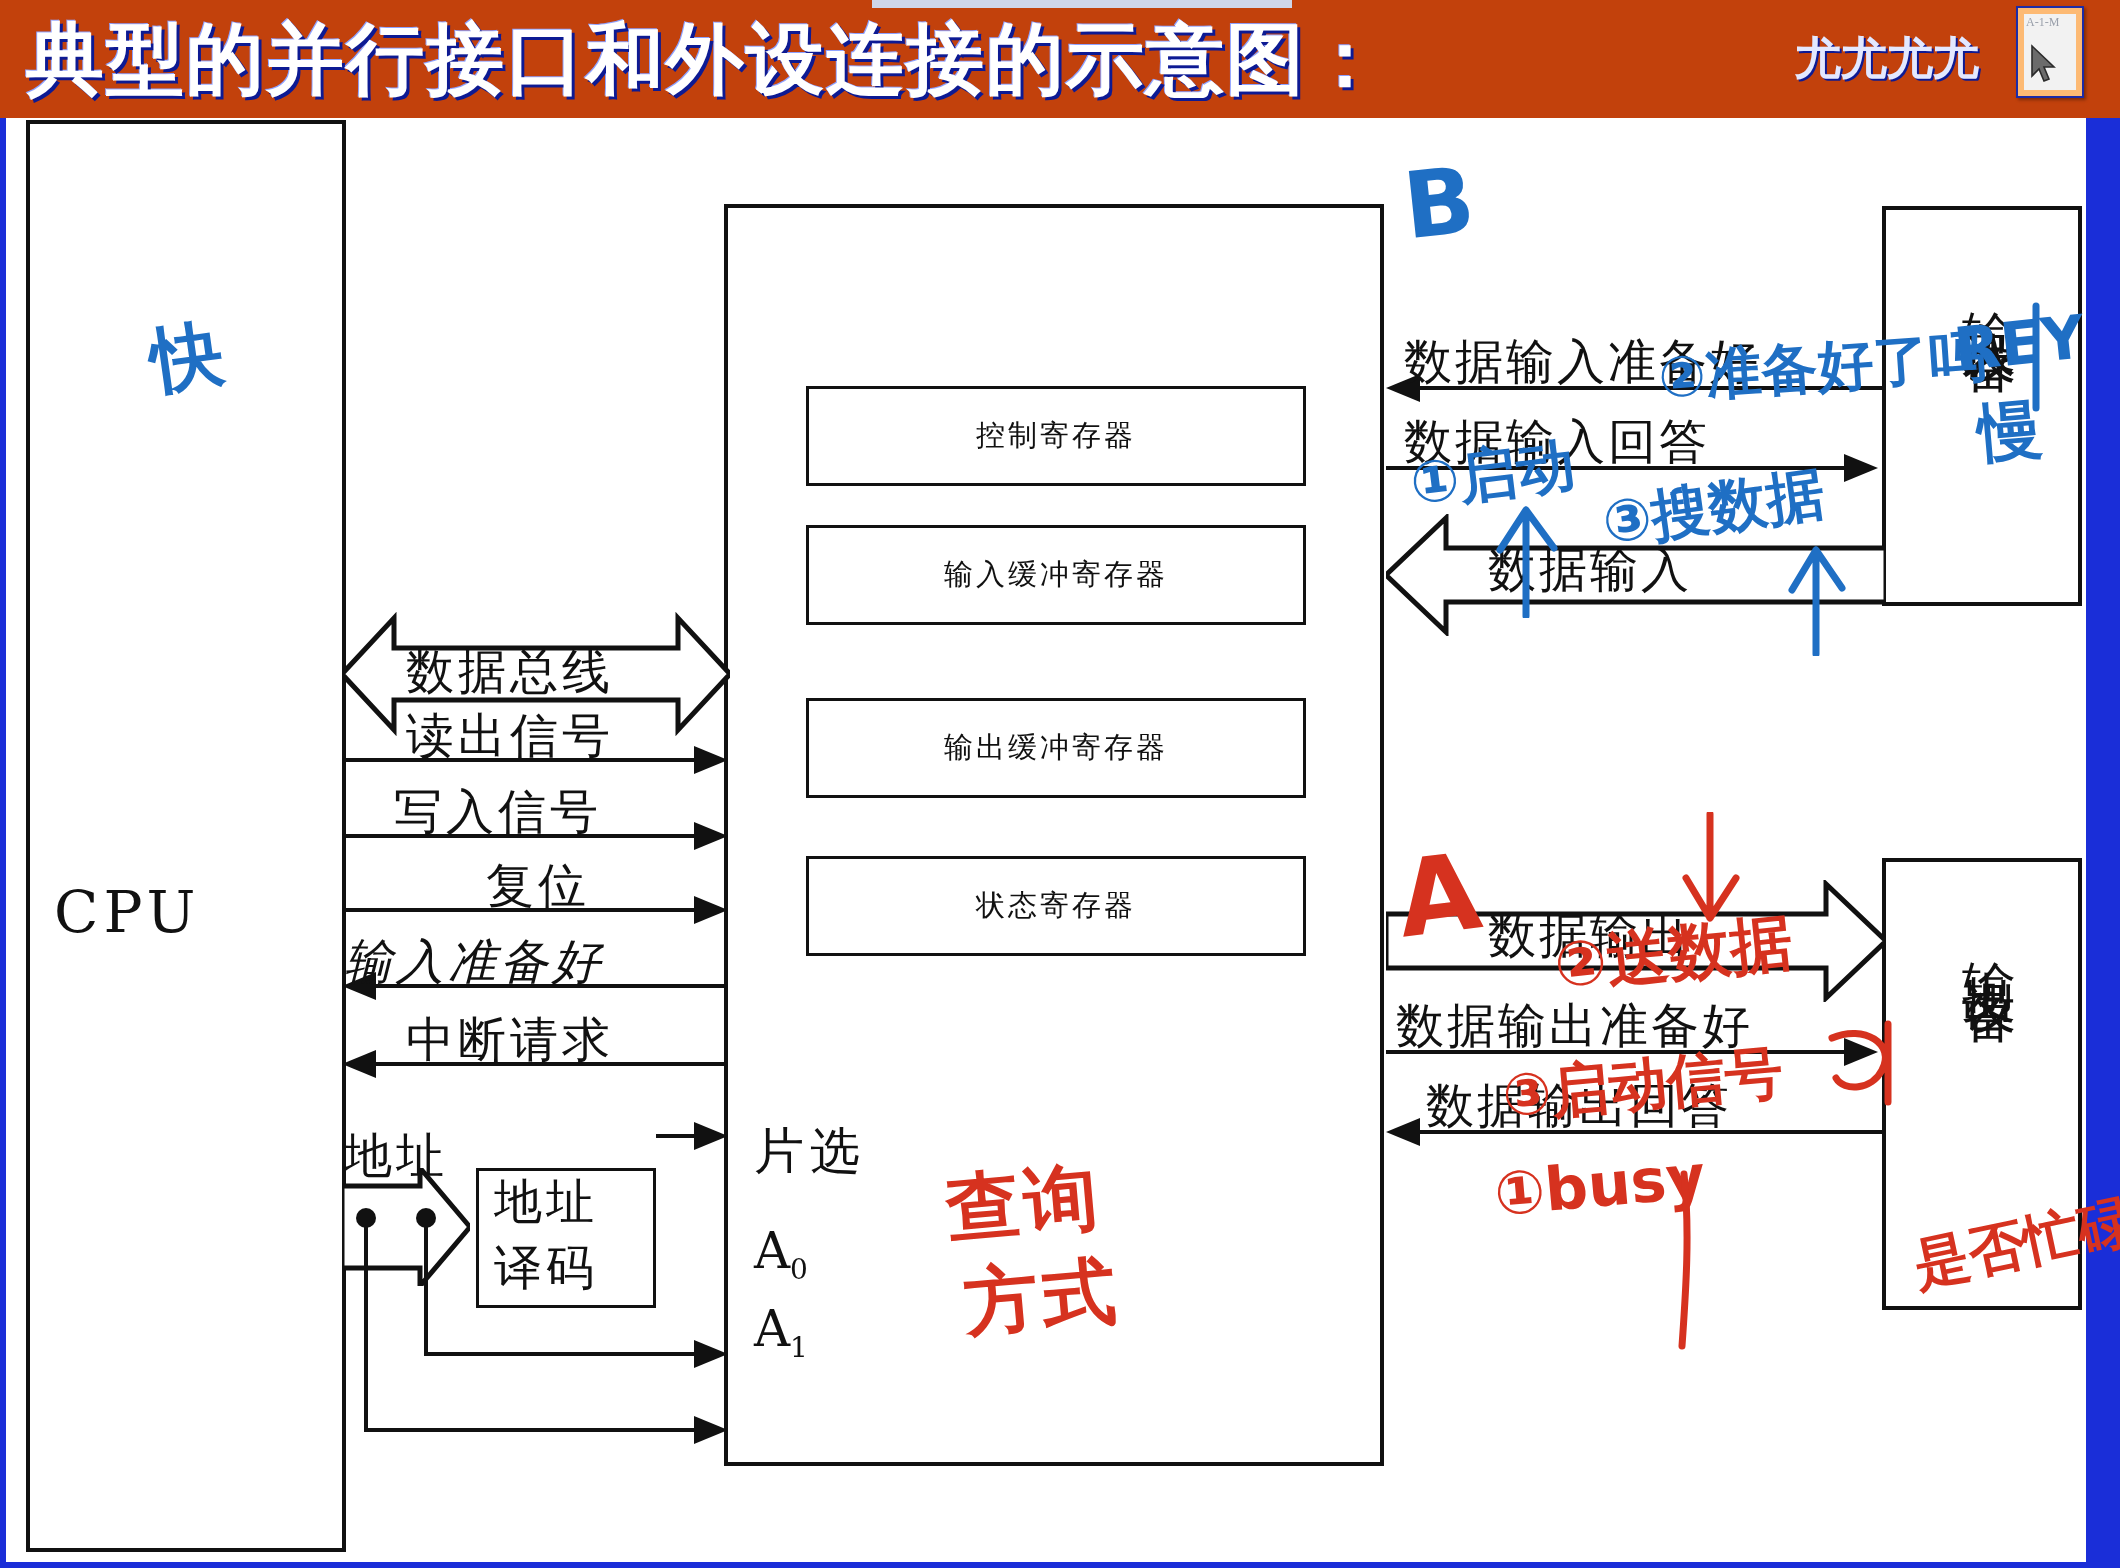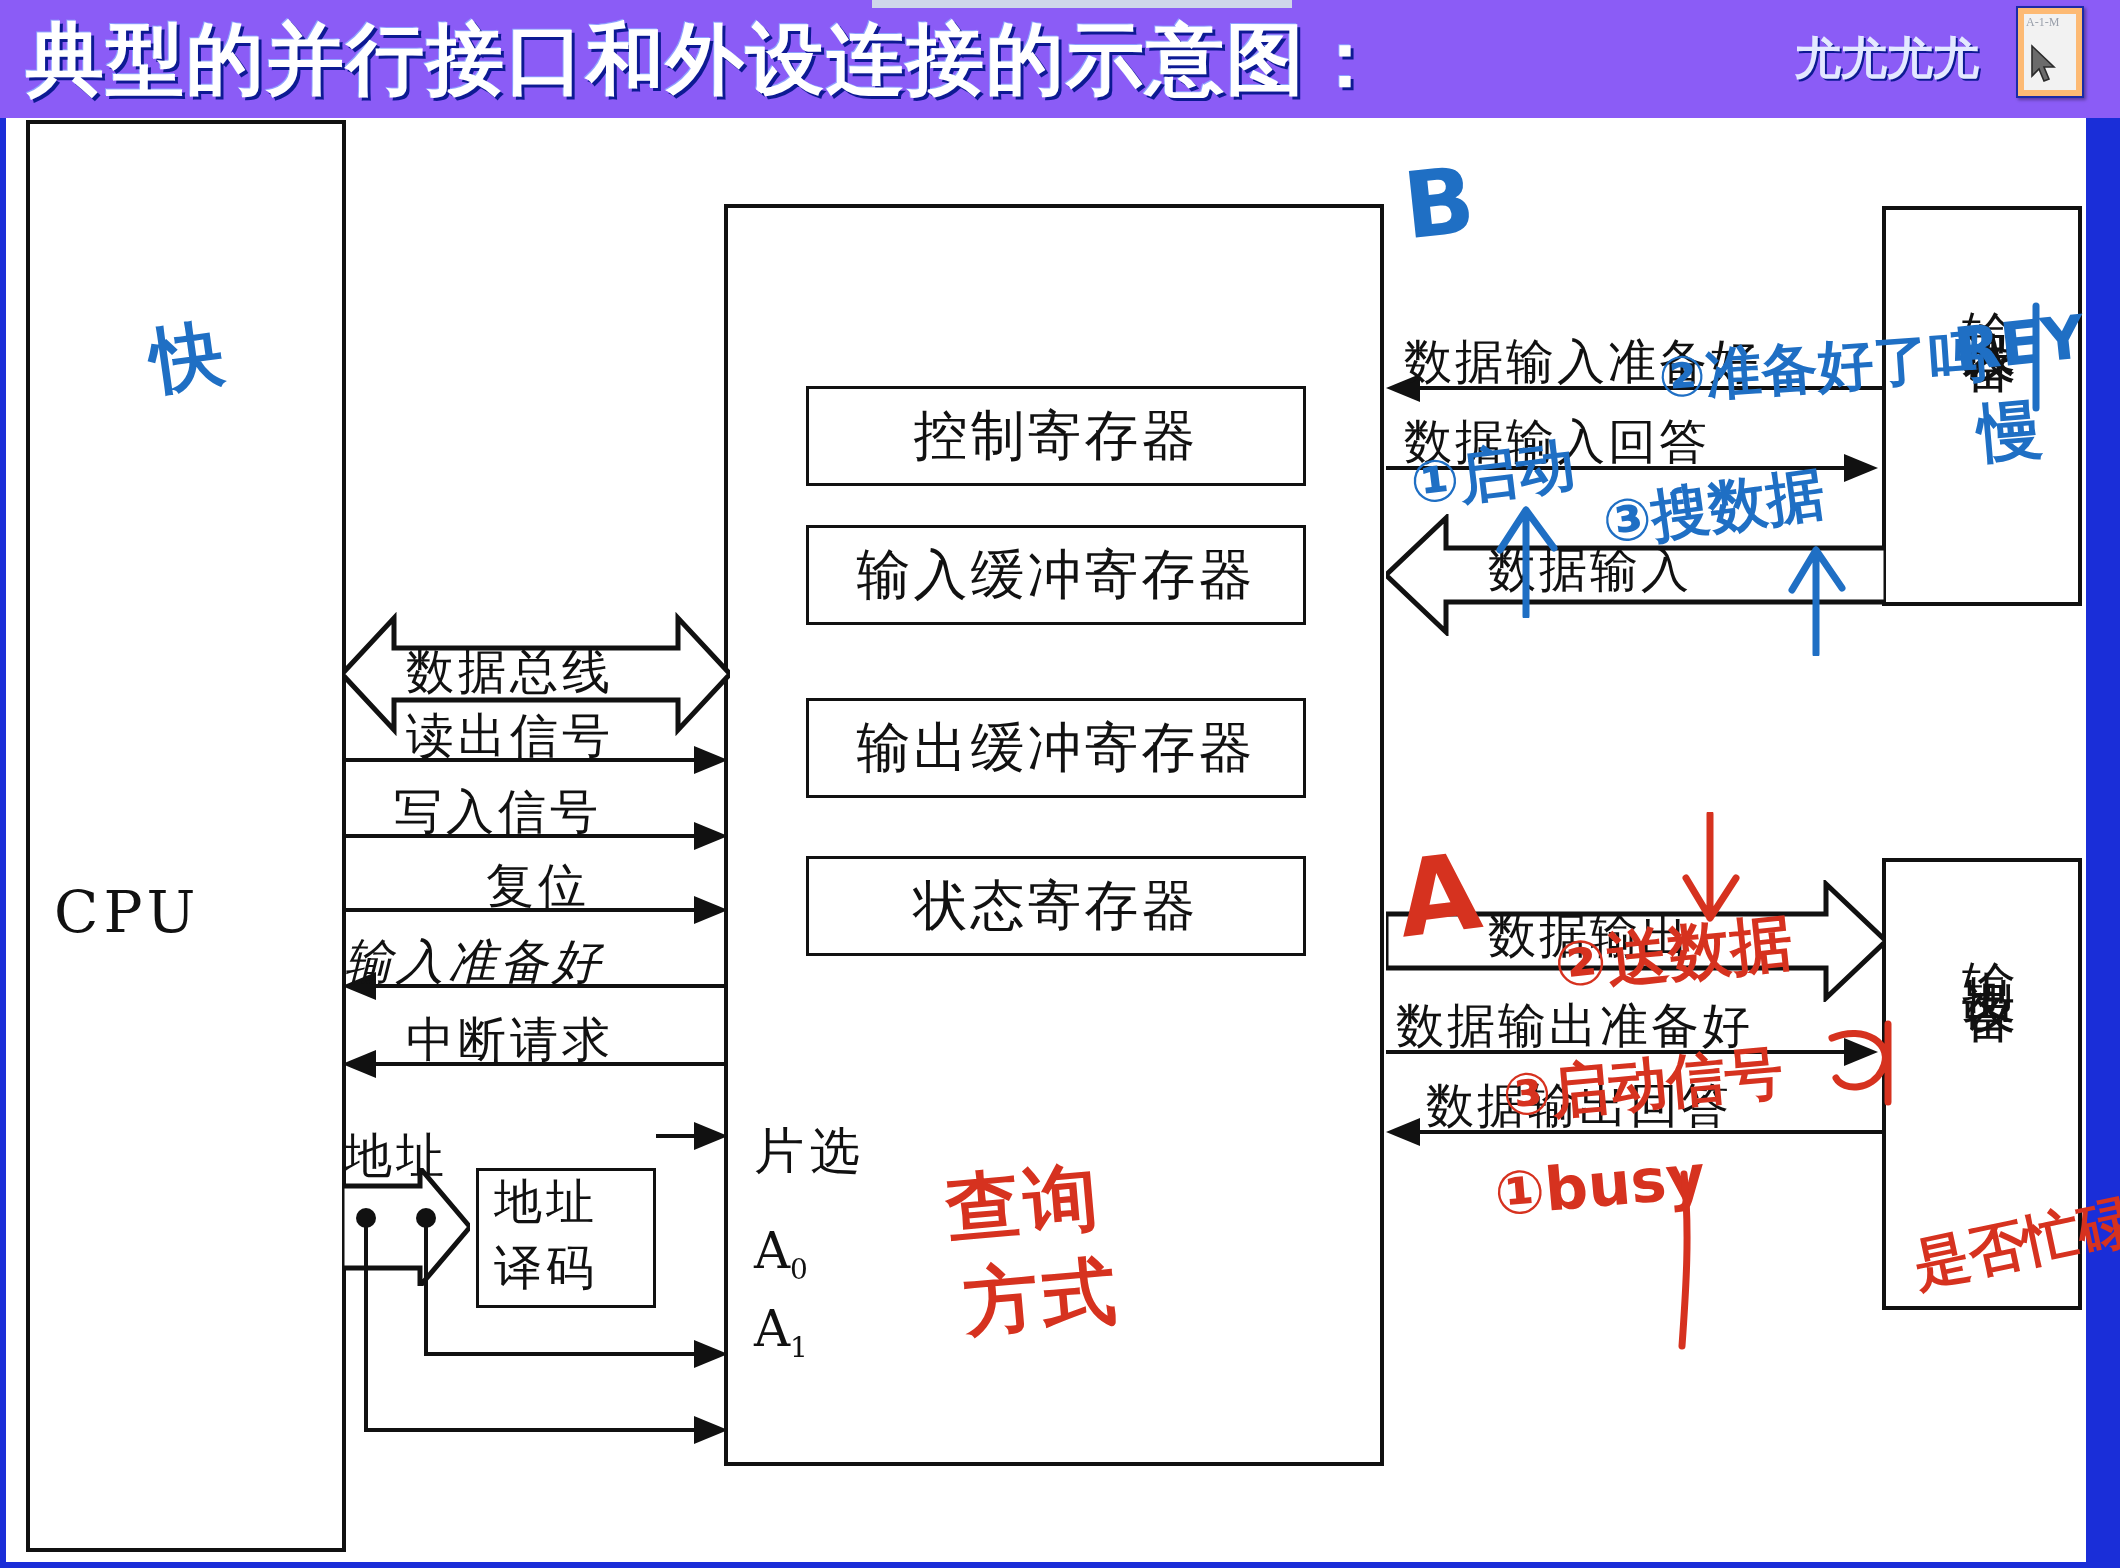--- a/index.html
+++ b/index.html
@@ -1,20 +1,20 @@
 <!DOCTYPE html>
 <html><head>
 <meta charset="utf-8">
 <style>
   html,body{margin:0;padding:0;background:#1a2ed8;}
   body{font-family:"Liberation Serif","DejaVu Serif",serif;}
   #root{position:relative;width:2120px;height:1568px;background:#1a2ed8;overflow:hidden;}
 
   
-  #header{position:absolute;left:0;top:0;width:2120px;height:118px;background:#8b5cf6;}
+  #header{position:absolute;left:0;top:0;width:2120px;height:118px;background:#c2410c;}
   #title{position:absolute;left:26px;top:14px;font-size:78px;line-height:90px;color:#ffffff;
          font-family:"DejaVu Sans","Liberation Sans",sans-serif;font-weight:700;letter-spacing:2px;
          text-shadow:3px 3px 0 #0d1a93, -1px -1px 0 #8fa2ff;white-space:nowrap;}
   #watermark{position:absolute;left:1795px;top:30px;font-size:46px;line-height:54px;color:#e3e8ff;
          font-family:"DejaVu Sans","Liberation Sans",sans-serif;font-weight:700;white-space:nowrap;
          text-shadow:2px 2px 0 #0d1a93;}
   #topbar{position:absolute;left:872px;top:0;width:420px;height:8px;background:#cfd6ea;}
 
   
   #tooltip{position:absolute;left:2016px;top:6px;width:64px;height:88px;background:#fdba74;
@@ -35,21 +35,21 @@
   .line{position:absolute;background:#111;height:4px;}
   .vline{position:absolute;background:#111;width:4px;}
   .dot{position:absolute;width:20px;height:20px;border-radius:50%;background:#111;}
 
   .arrowR{position:absolute;width:0;height:0;border-left:34px solid #111;
           border-top:14px solid transparent;border-bottom:14px solid transparent;}
   .arrowL{position:absolute;width:0;height:0;border-right:34px solid #111;
           border-top:14px solid transparent;border-bottom:14px solid transparent;}
 
   .reg{position:absolute;border:3px solid #111;box-sizing:border-box;display:flex;
-       align-items:center;justify-content:center;font-size:54px;color:#111;
+       align-items:center;justify-content:center;font-size:29px;color:#111;
        font-family:"DejaVu Serif","Liberation Serif",serif;letter-spacing:3px;}
 
   
   .hw{position:absolute;font-family:"DejaVu Sans","Liberation Sans",sans-serif;font-weight:700;
       white-space:nowrap;pointer-events:none;}
   .hw.blue{color:#1f6fc4;}
   .hw.red{color:#d6321f;}
   .hwsvg{position:absolute;pointer-events:none;}
 
   #footer{position:absolute;left:0;top:1562px;width:2120px;height:6px;background:#1a2ed8;}

